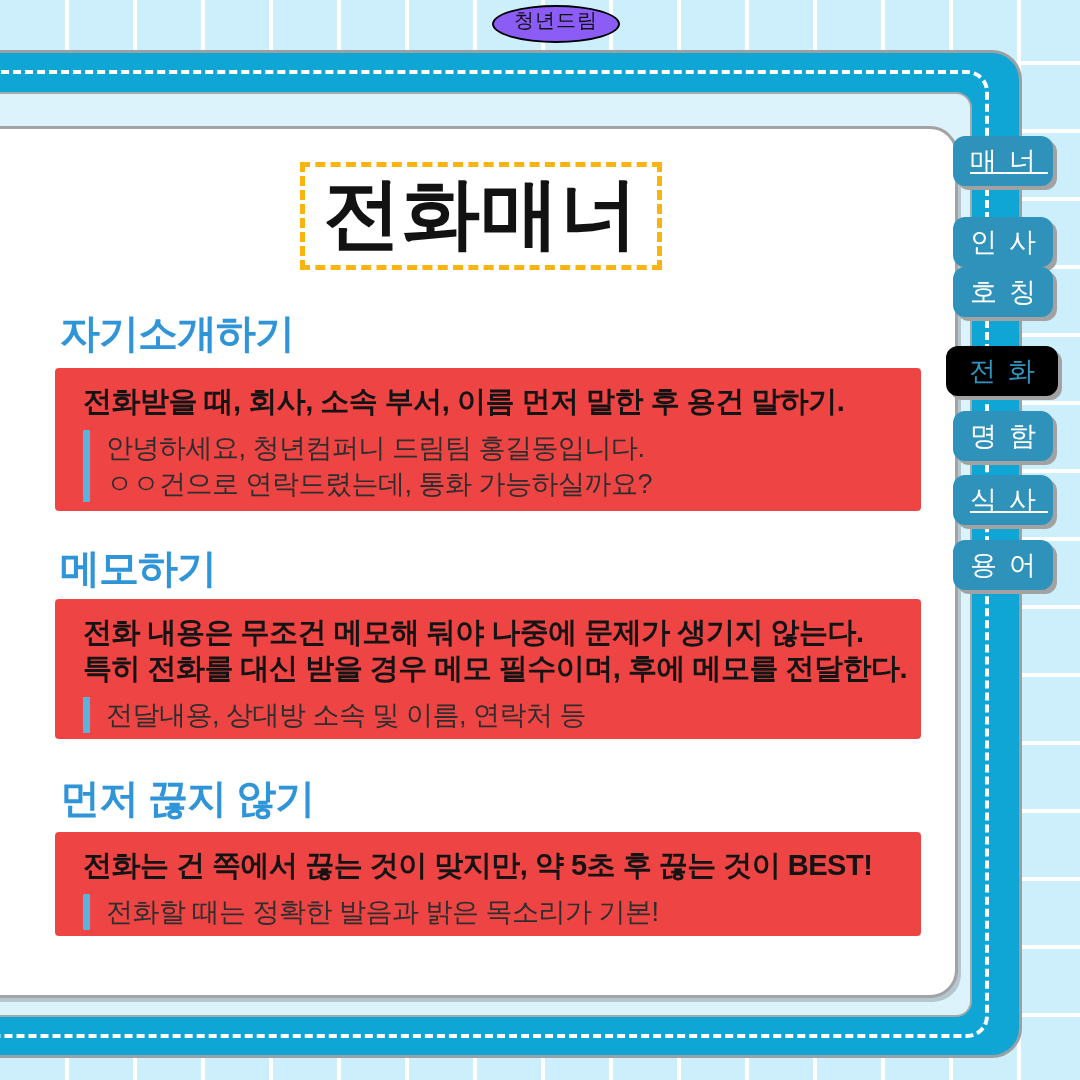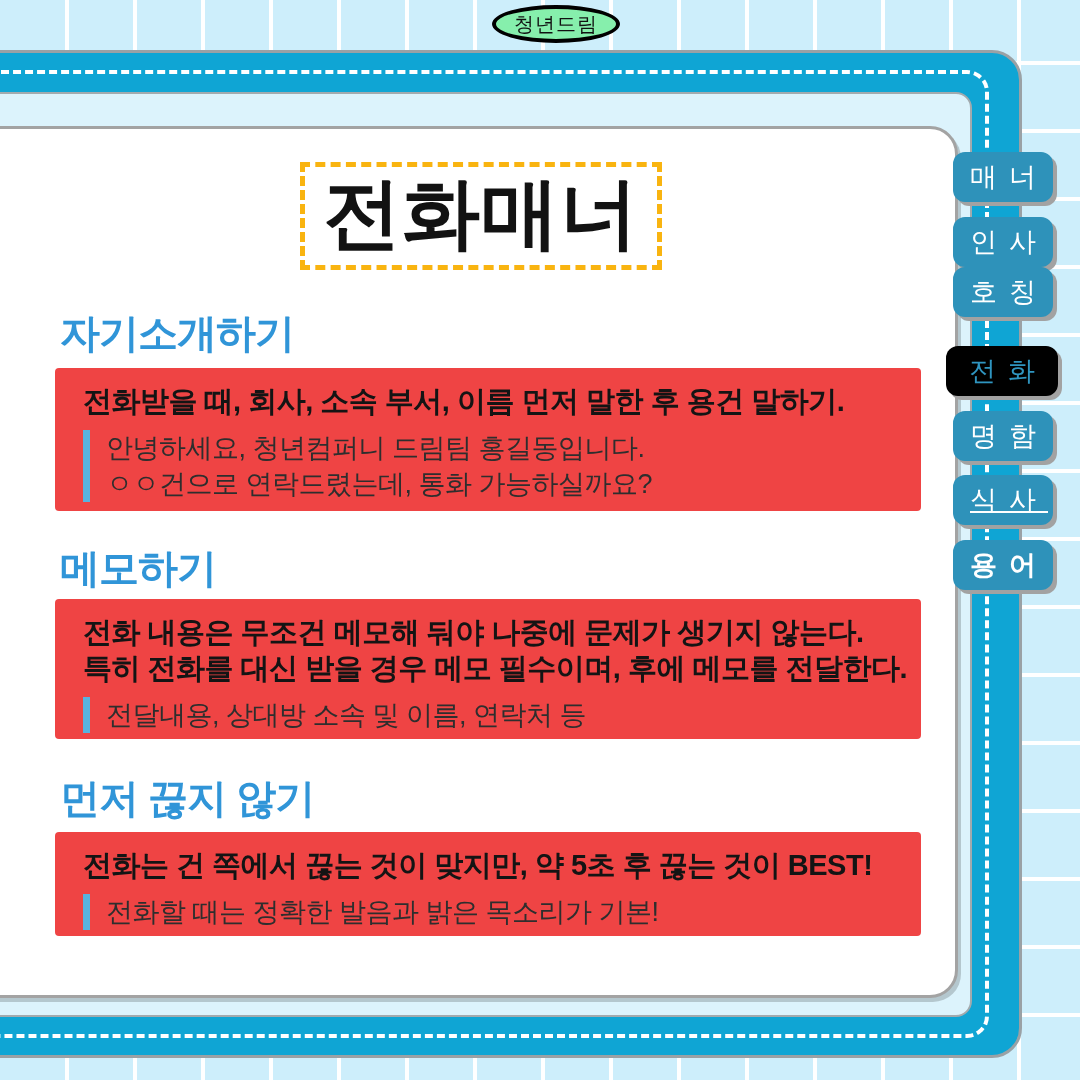--- a/index.html
+++ b/index.html
@@ -33,22 +33,22 @@
   }
   
   .frame-inner {
     position:absolute; left:-40px; top:92px; width:1012px; height:925px;
     background:#dcf3fc; border:2px solid #a2aaae; border-radius:16px; z-index:3;
   }
 
   
   .badge {
     position:absolute; left:492px; top:5px; width:128px; height:38px;
-    background:#86efac; border:4px solid #000000; border-radius:50%;
-    display:flex; align-items:center; justify-content:center;
+    background:#8b5cf6; border:2px solid #000000; border-radius:50%;
+    display:flex; justify-content:center;
     font-size:20px; color:#111; letter-spacing:1px; z-index:7;
   }
 
   
   .card {
     position:absolute; left:-40px; top:126px; width:998px; height:872px;
     background:#ffffff; border:3px solid #a3a3a3; border-radius:28px;
     box-shadow:3px 4px 0 rgba(0,0,0,0.18); z-index:4;
   }
 
@@ -98,22 +98,22 @@
     position:absolute; left:953px; width:100px; height:50px;
     background:#2e92ba; border-radius:12px;
     box-shadow:4px 4px 0 #a2a2a2;
     display:flex; align-items:center; justify-content:center;
     color:#ffffff; font-size:27px; letter-spacing:12px; text-indent:12px;
     z-index:5; cursor:pointer;
   }
   .tab.active {
     left:946px; width:112px; background:#000000; color:#2f95c0; z-index:6;
   }
-  .t0 { top:152px; } .t1 { top:217px; } .t2 { top:267px; }
-  .t3 { top:346px; } .t4 { top:411px;text-align:center; } .t5 { top:475px;text-decoration:underline; } .t6 { top:540px;font-weight:bold; }
+  .t0 { top:136px;text-decoration:underline; } .t1 { top:217px; } .t2 { top:267px; }
+  .t3 { top:346px; } .t4 { top:411px;text-align:center; } .t5 { top:475px;text-decoration:underline; } .t6 { top:540px; }
 </style>
 </head>
 <body>
 
 <div class="stage">
 
   <div class="grid-bg"></div>
   <div class="frame"></div>
   <div class="frame-dash"></div>
   <div class="frame-inner"></div>

